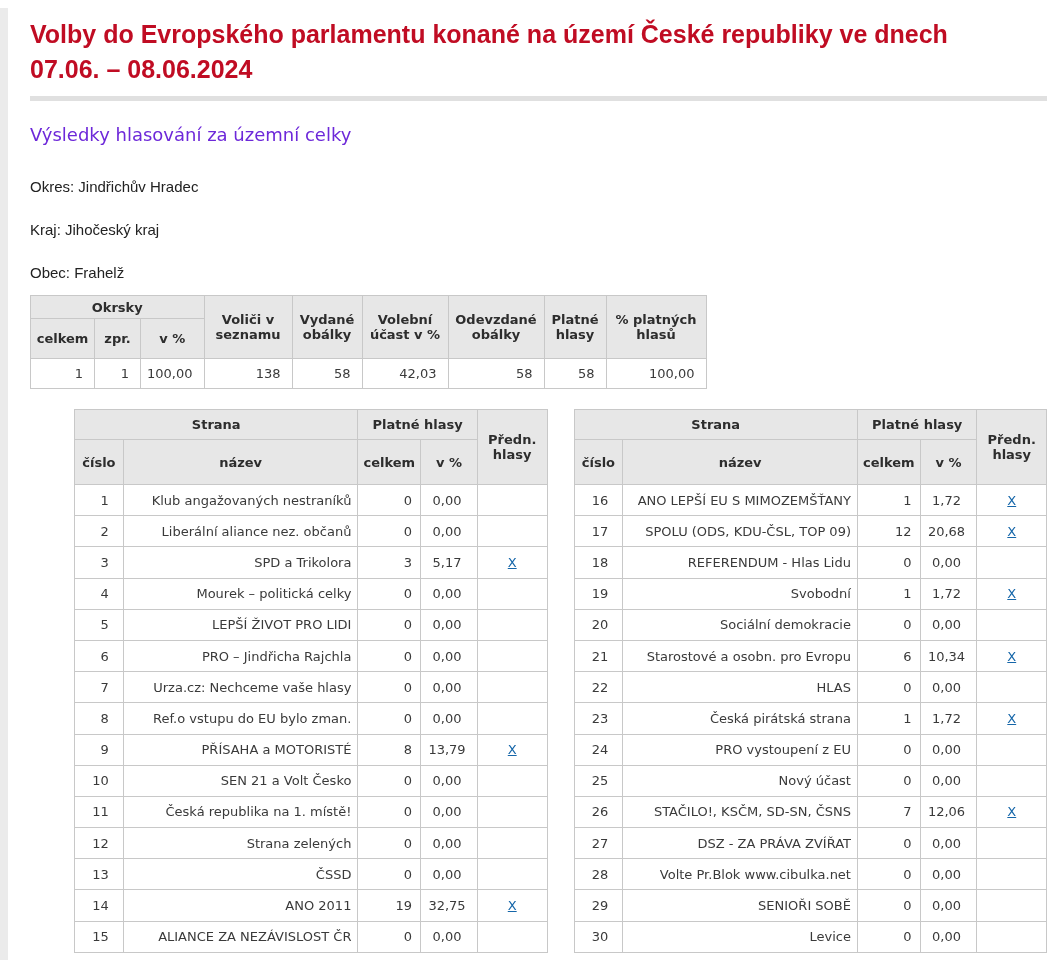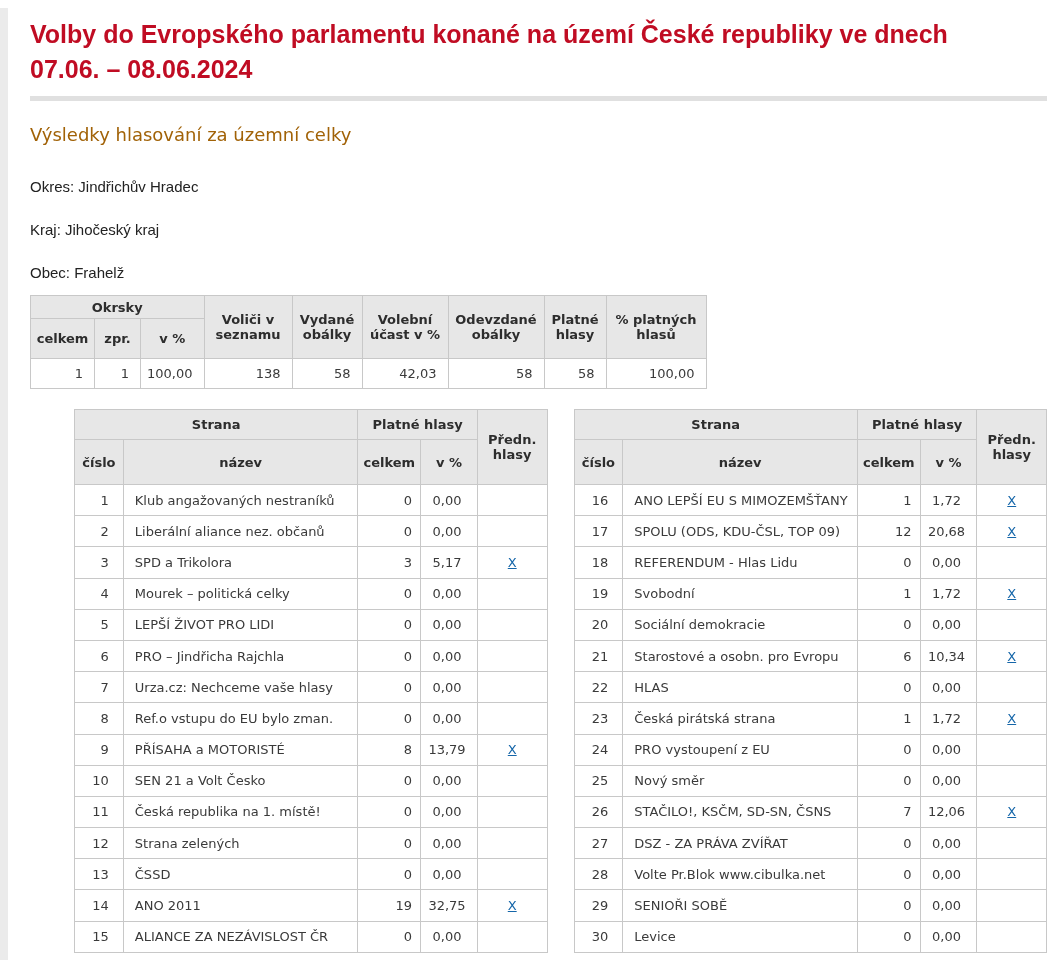--- a/index.html
+++ b/index.html
@@ -17,21 +17,21 @@
 
   h1.page-title {
     margin: 0; padding-top: 17px;
     font-size: 25px; line-height: 35px; font-weight: 700;
     color: #c00c23; letter-spacing: 0;
   }
   .divider { height: 5px; background: #e0e0e0; margin-top: 9px; margin-right: 0; }
 
   h2.subtitle {
     margin: 21px 0 0 0; font-size: 18px; line-height: 25px; font-weight: 400;
-    color: #a16207; font-family: "DejaVu Sans", sans-serif;
+    color: #6d28d9; font-family: "DejaVu Sans", sans-serif;
   }
   p.region-line { margin: 22px 0 0 0; font-size: 15px; line-height: 21px; color: #222; }
   p.region-line:first-of-type { margin-top: 29px; }
 
   
   table {
     border-collapse: collapse;
     font-family: "DejaVu Sans", sans-serif;
     font-size: 13px; color: #3a3a3a;
     border: 1px solid #000000;
@@ -46,21 +46,21 @@
   .summary-table { margin-top: 12px; }
   .summary-table .h1 th { height: 23px; }
   .summary-table .h2 th { height: 40px; }
   .summary-table .data td { height: 30px; text-align: right; padding-right: 11px; }
 
   .tables-row { display: flex; gap: 26px; margin-top: 20px; padding-left: 44px; }
   .party-table .h1 th { height: 30px; }
   .party-table .h2 th { height: 45px; }
   .party-table tbody td { height: 31.2px; }
   .party-table td.c-num  { text-align: right; padding-right: 14px; }
-  .party-table td.c-name { text-align: left;  padding-left: 11px; }
+  .party-table td.c-name { text-align: right;  padding-left: 11px; }
   .party-table td.c-total{ text-align: right; padding-right: 8px; }
   .party-table td.c-pct  { text-align: center; padding-right: 10px; }
   .party-table td.c-pref { text-align: center; }
   .party-table a { color: #1566a9; text-decoration: underline; cursor: pointer; }
 </style>
 </head>
 <body>
 
 <div class="left-strip"></div>
 
@@ -334,21 +334,21 @@
           </tr>
           <tr>
             <td class="c-num">24</td>
             <td class="c-name">PRO vystoupení z EU</td>
             <td class="c-total">0</td>
             <td class="c-pct">0,00</td>
             <td class="c-pref"></td>
           </tr>
           <tr>
             <td class="c-num">25</td>
-            <td class="c-name">Nový směr</td>
+            <td class="c-name">Nový účast</td>
             <td class="c-total">0</td>
             <td class="c-pct">0,00</td>
             <td class="c-pref"></td>
           </tr>
           <tr>
             <td class="c-num">26</td>
             <td class="c-name">STAČILO!, KSČM, SD-SN, ČSNS</td>
             <td class="c-total">7</td>
             <td class="c-pct">12,06</td>
             <td class="c-pref"><a href="#">X</a></td>

